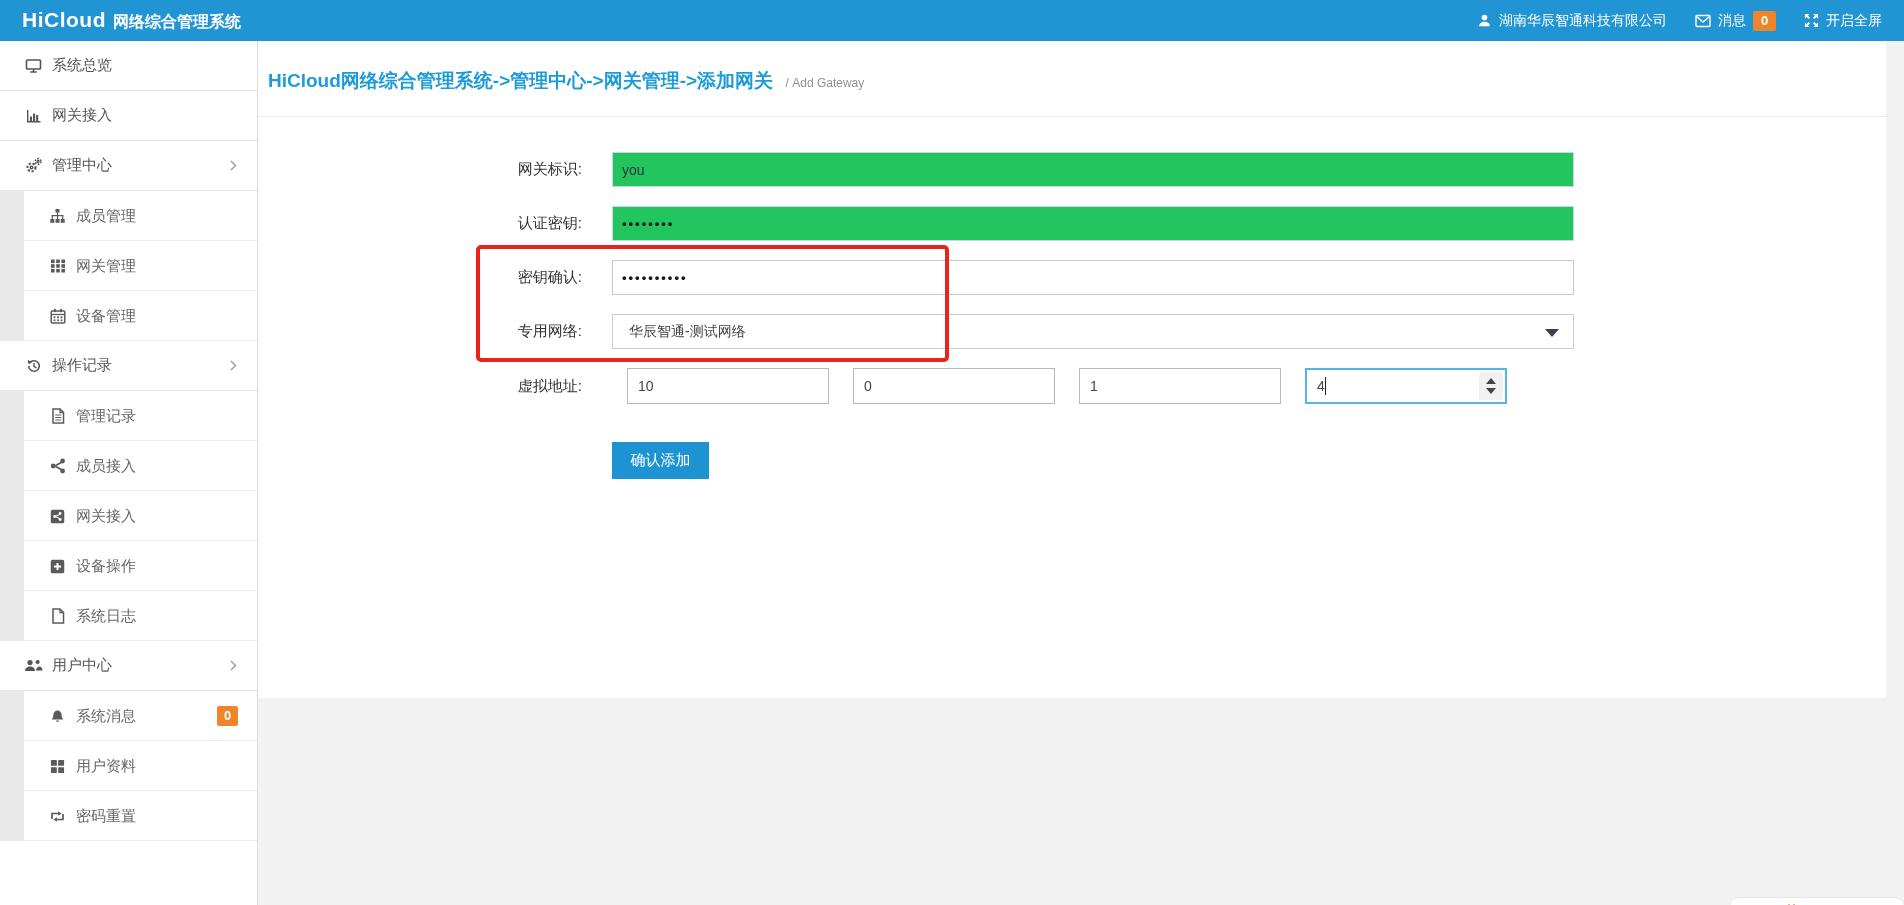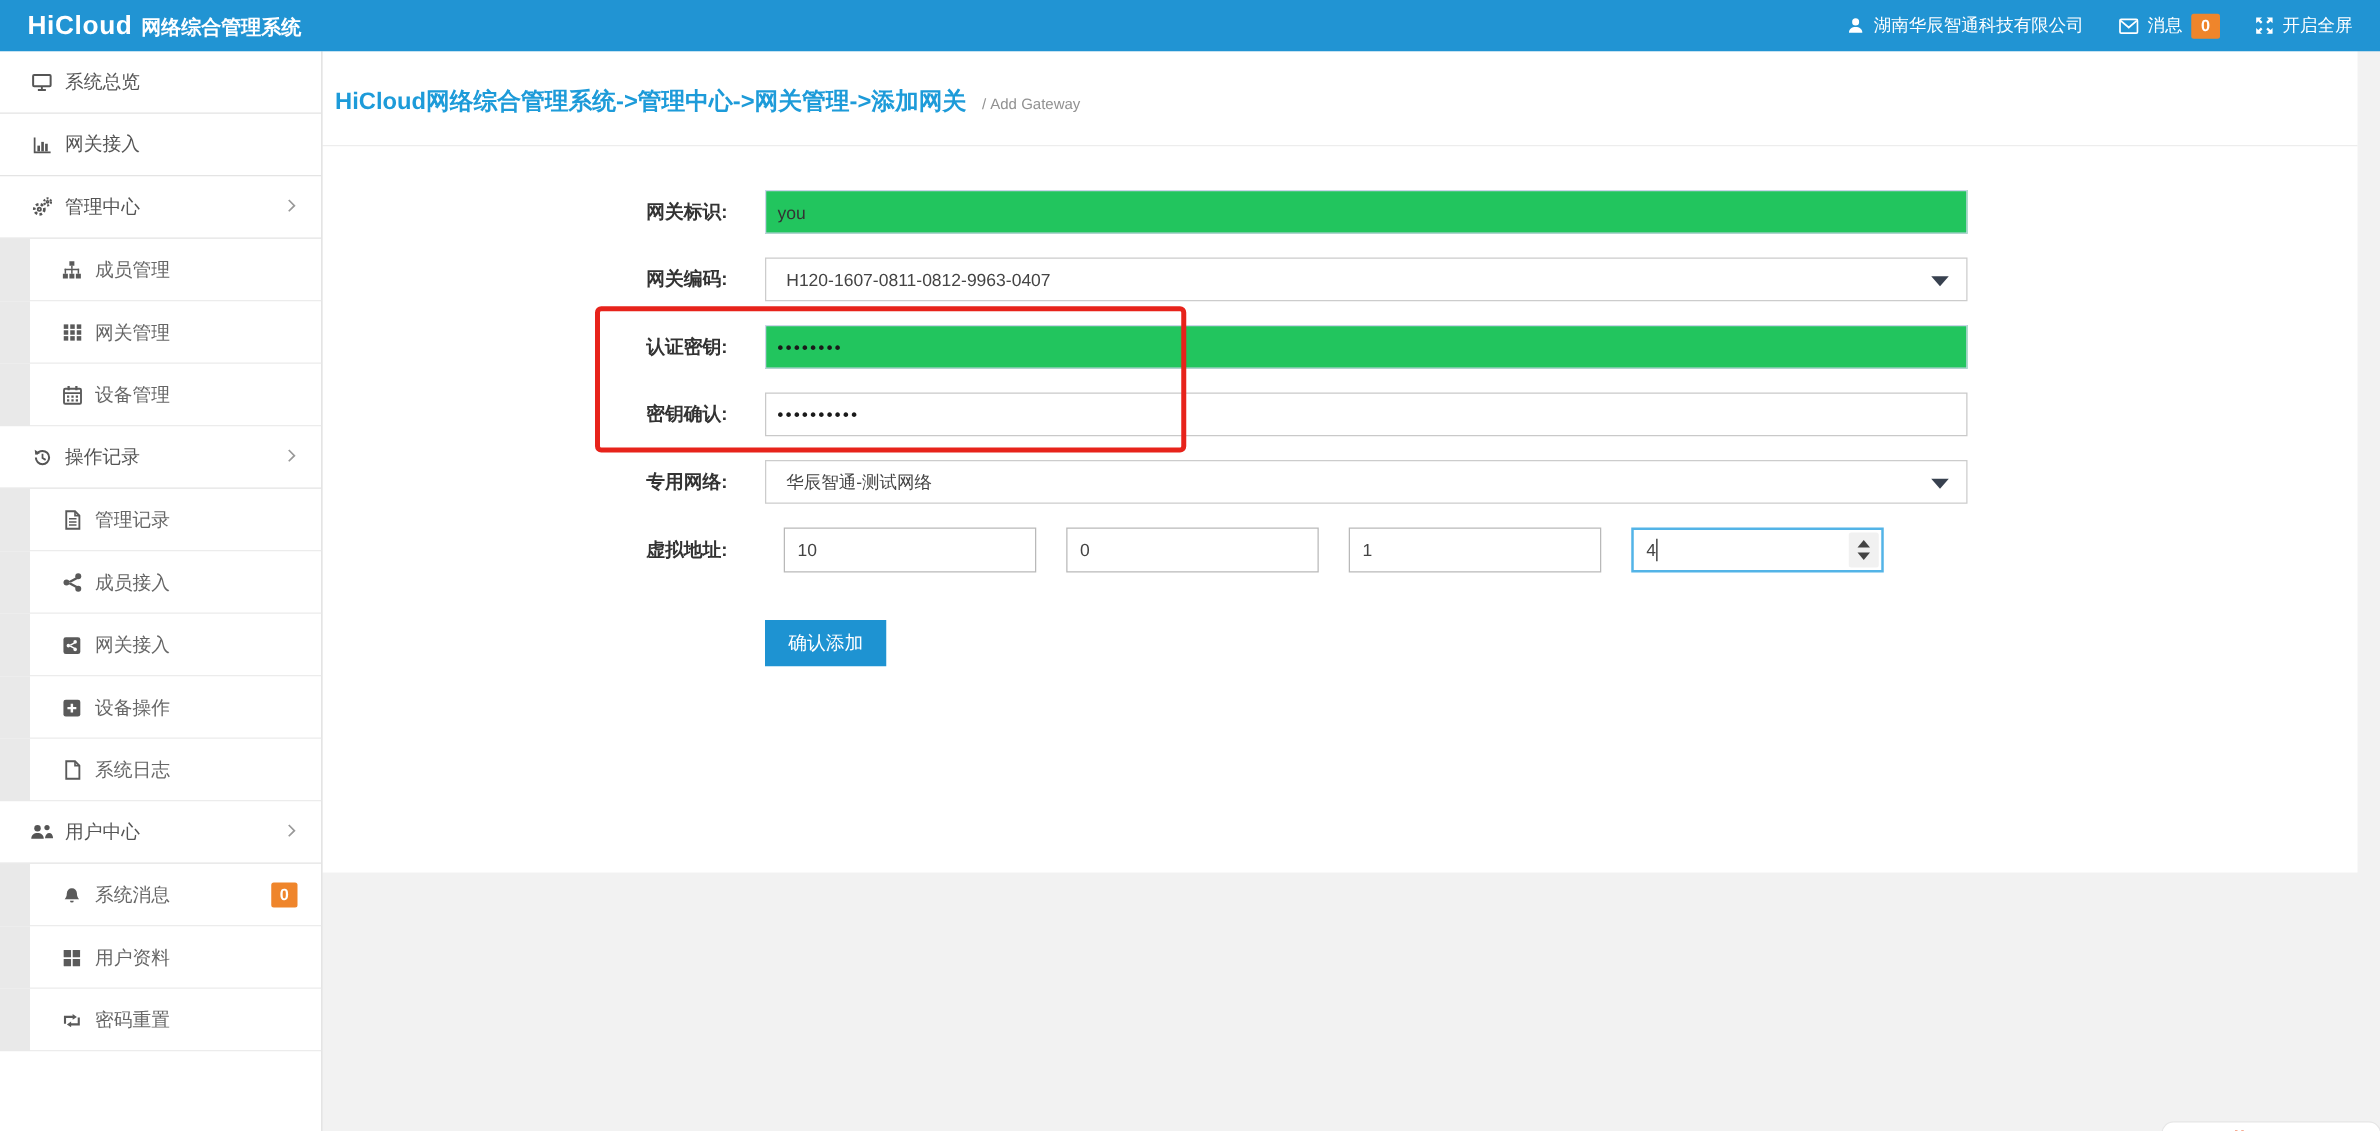--- a/index.html
+++ b/index.html
@@ -38,21 +38,21 @@
                 color:#fff; font-weight:bold; font-size:13px; border-radius:2px; }
 
   
   .main { position:absolute; left:240px; top:41px; width:1646px; height:657px; background:#fff; }
   .breadcrumb-bar { height:76px; padding:27px 0 0 28px; border-bottom:1px solid #ededed; }
   .breadcrumb { font-size:19px; font-weight:bold; color:#1d9bd9; }
   .breadcrumb-suffix { font-size:12px; font-weight:normal; color:#919191; margin-left:8px; }
 
   .gw-form { margin-top:35px; }
   .form-row { display:flex; align-items:center; margin-bottom:19px; }
-  .form-label { width:342px; text-align:right; font-size:15px; font-weight:bold; color:#333; flex:0 0 auto; }
+  .form-label { width:342px; text-align:right; font-size:15px; font-weight:normal; color:#333; flex:0 0 auto; }
   .form-field { margin-left:30px; width:962px; height:35px; position:relative; }
 
   .text-input { width:100%; height:100%; border:1px solid #c9c9c9; background:#fff; font-size:14px;
                 color:#333; padding:0 0 0 9px; font-family:inherit; outline:none; }
   .text-input.autofill { background:#22c55e; border:1px solid #cbd5e8; }
   .pwd { font-weight:bold; letter-spacing:2px; font-size:13px; color:#1a1a1a; }
 
   .select-box { width:100%; height:100%; border:1px solid #ccc; background:#fff; font-size:14px; color:#444;
                 display:flex; align-items:center; padding-left:16px; cursor:pointer; position:relative; }
   .select-caret { position:absolute; right:14px; top:50%; margin-top:-3px; width:0; height:0;
@@ -352,29 +352,20 @@
 
   <div class="gw-form">
 
     <div class="form-row">
       <div class="form-label">网关标识:</div>
       <div class="form-field">
         <input class="text-input autofill" type="text" value="you" style="">
       </div>
     </div>
 
-    <div class="form-row">
-      <div class="form-label">网关编码:</div>
-      <div class="form-field">
-        <div class="select-box">
-          <span>H120-1607-0811-0812-9963-0407</span>
-          <span class="select-caret"></span>
-        </div>
-      </div>
-    </div>
 
     <div class="form-row">
       <div class="form-label">认证密钥:</div>
       <div class="form-field">
         <input class="text-input autofill pwd" type="text" value="••••••••" style="">
       </div>
     </div>
 
     <div class="form-row">
       <div class="form-label">密钥确认:</div>

